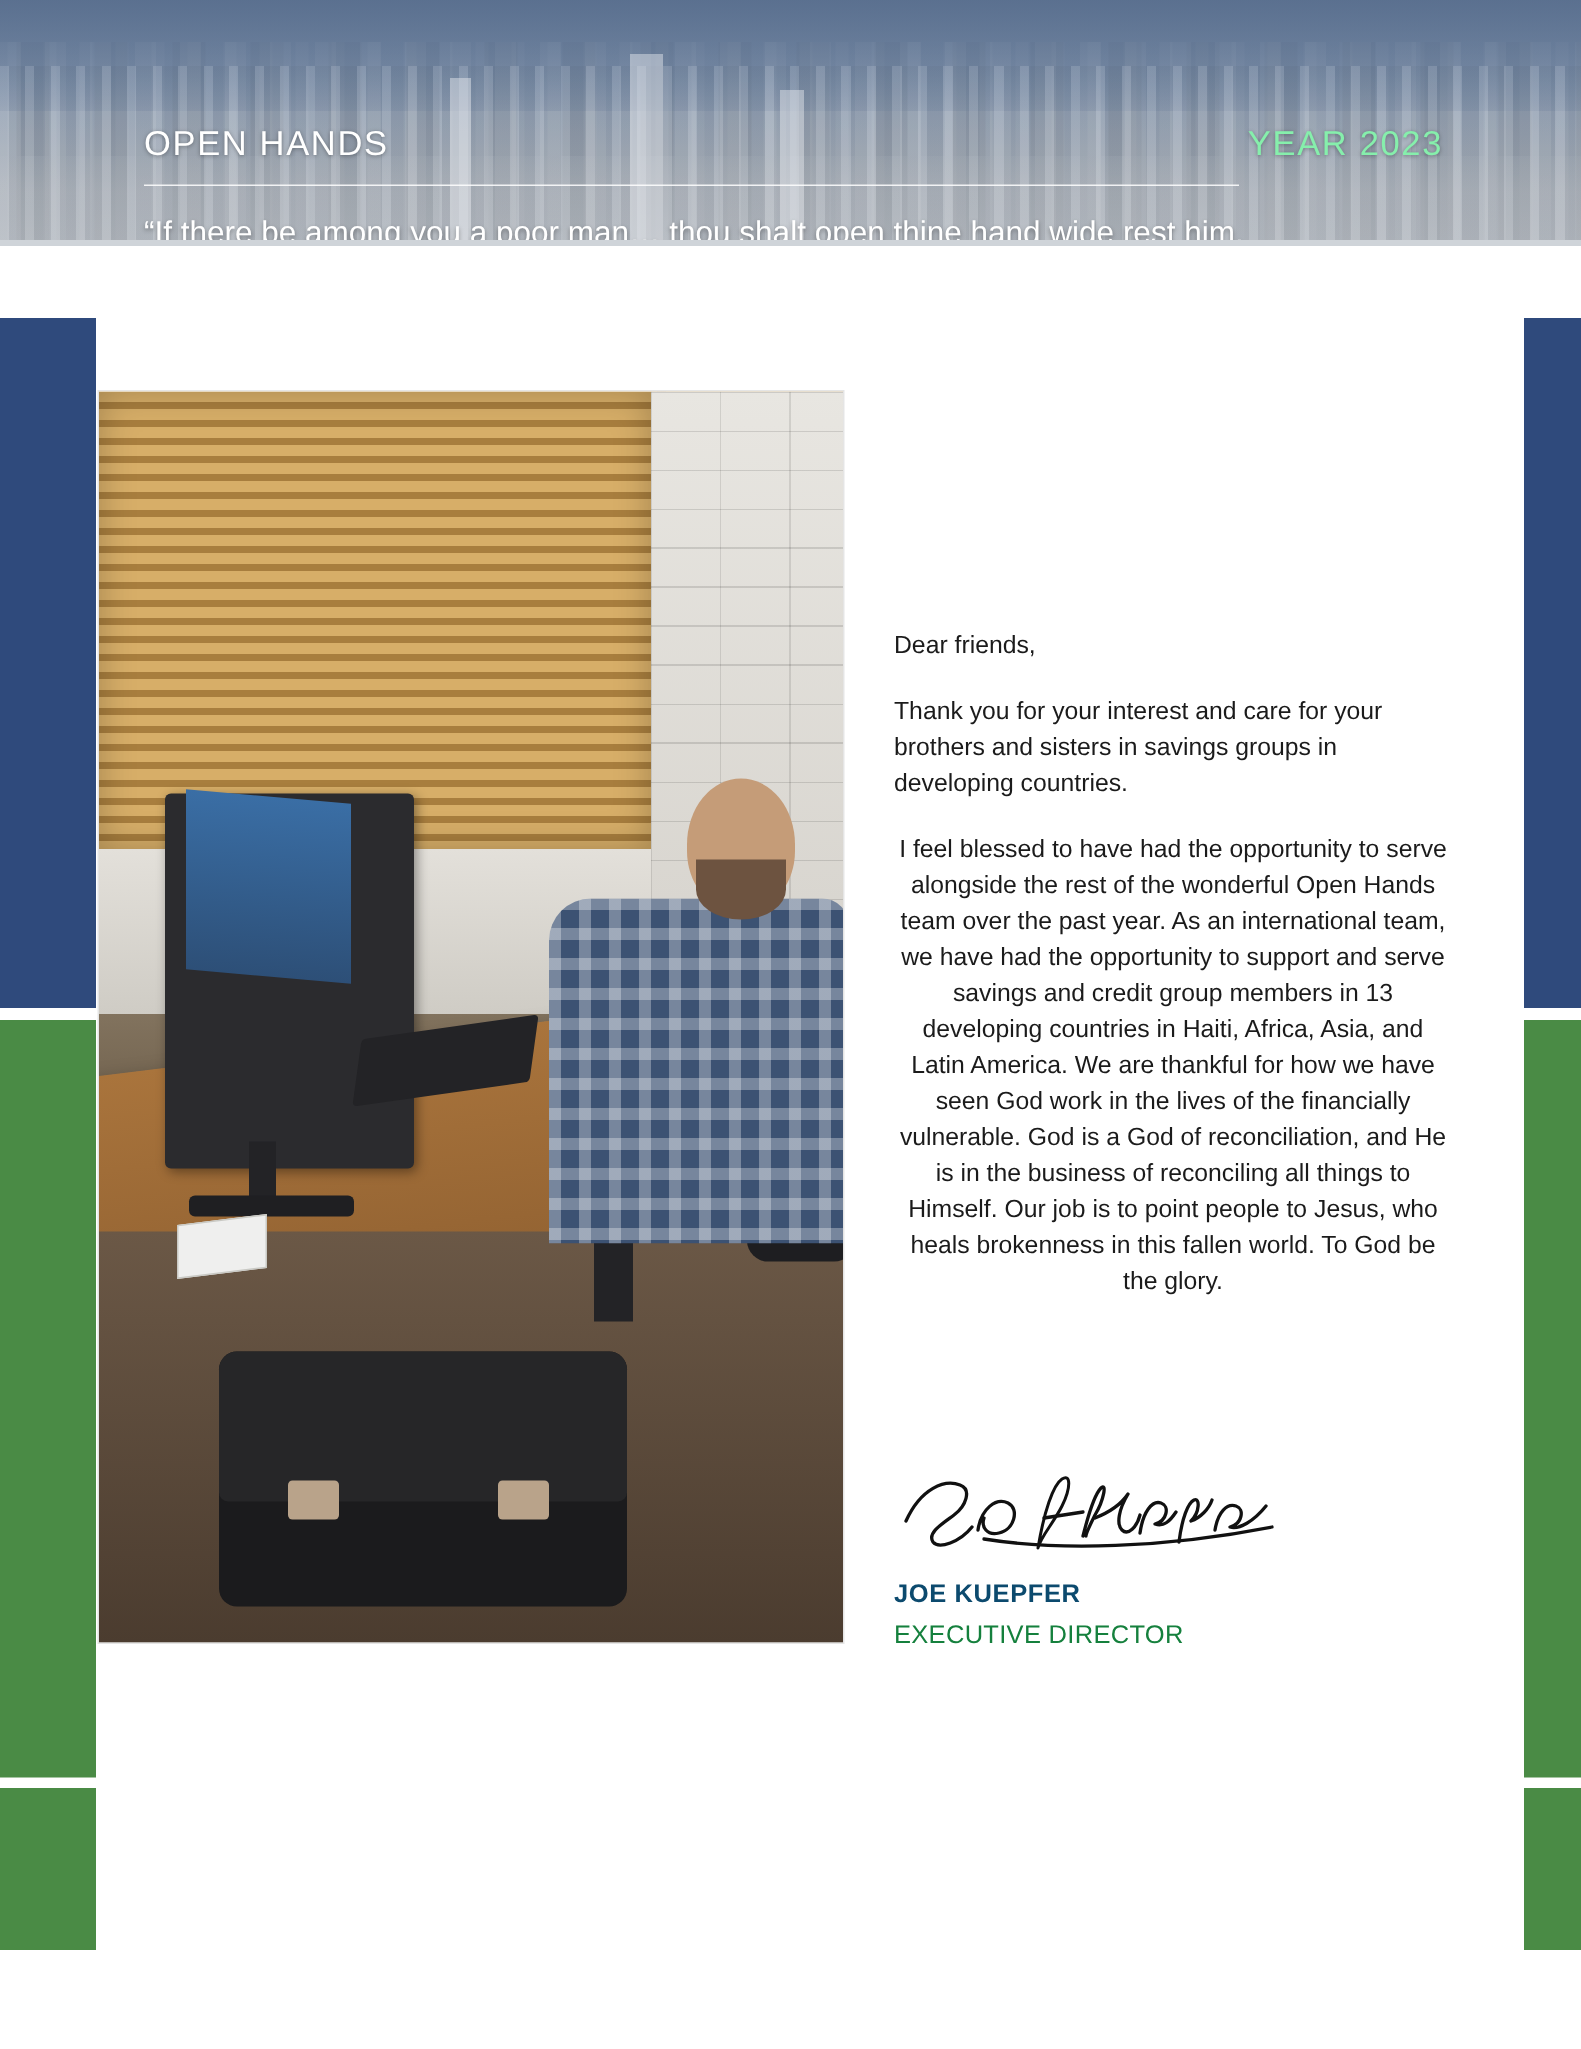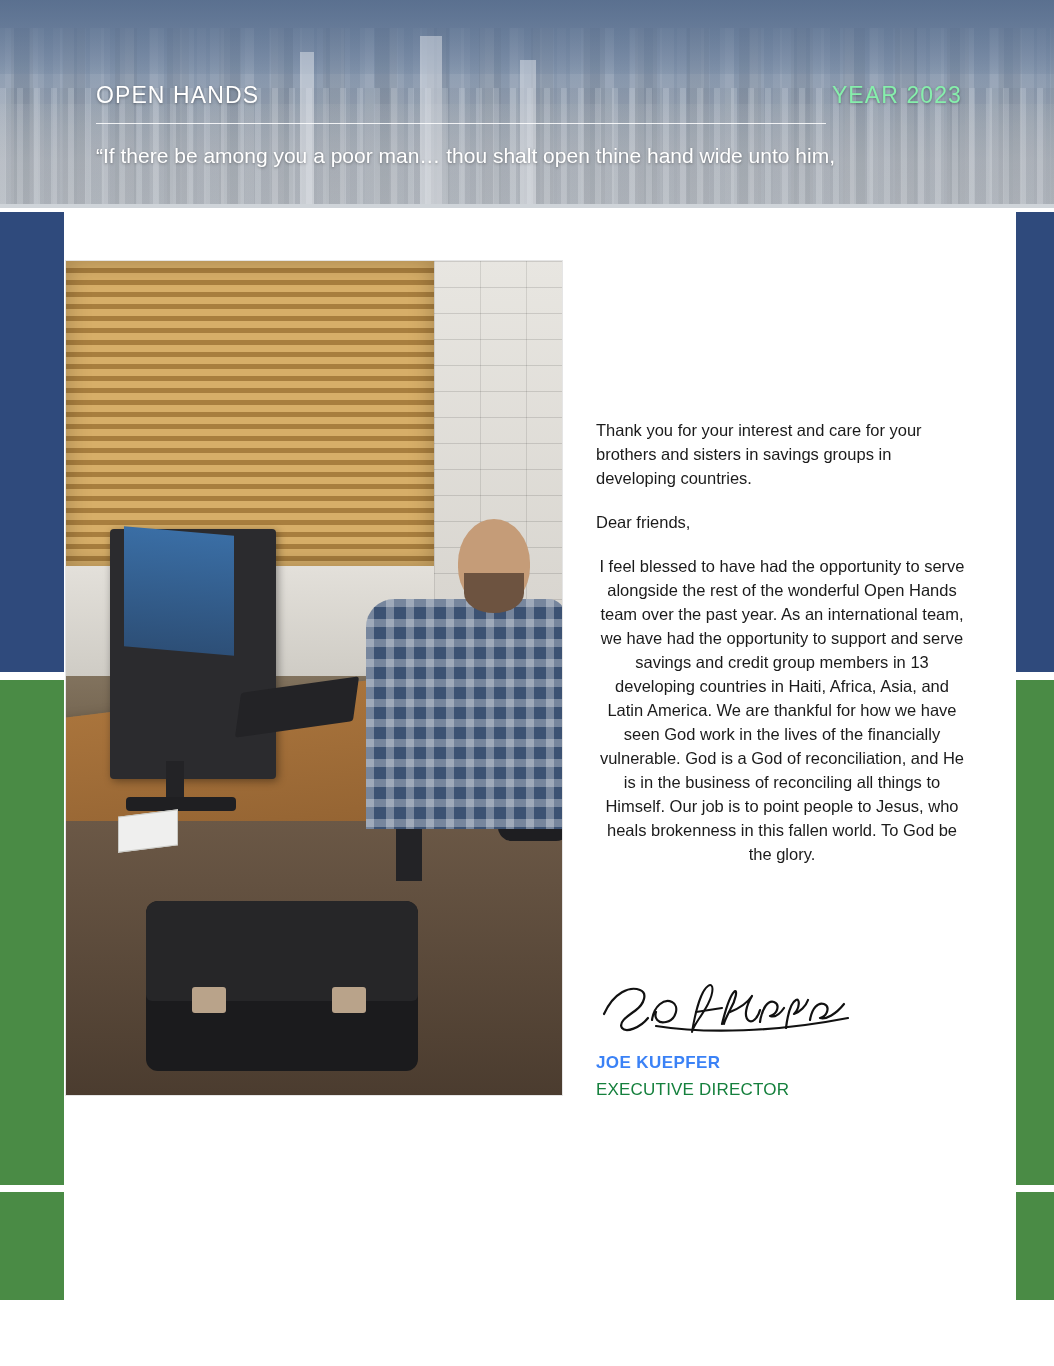--- a/index.html
+++ b/index.html
@@ -14,21 +14,21 @@
     position: relative;
     overflow: hidden;
   }
 
   
   .header {
     position: absolute;
     left: 0;
     top: 0;
     width: 1054px;
-    height: 208px;
+    height: 164px;
     overflow: hidden;
     background: #5d6f87;
   }
   
   .header-photo {
     position: absolute;
     inset: 0;
     background:
       linear-gradient(to bottom, rgba(108,128,156,0.55) 0%, rgba(120,137,160,0.35) 38%, rgba(140,150,165,0.30) 60%, rgba(150,158,168,0.45) 100%),
       linear-gradient(to bottom, #7e92ad 0%, #8b9cb3 30%, #9aa6b5 55%, #a8afb8 78%, #9ba4ad 100%);
@@ -317,21 +317,21 @@
     height: 58px;
   }
   .signature svg { display: block; }
 
   .sig-name {
     position: absolute;
     left: 596px;
     top: 1053px;
     font-size: 17px;
     font-weight: bold;
-    color: #3b82f6;
+    color: #0c4a6e;
     letter-spacing: 0.4px;
   }
   .sig-role {
     position: absolute;
     left: 596px;
     top: 1080px;
     font-size: 17px;
     color: #15803d;
     letter-spacing: 0.2px;
   }
@@ -343,21 +343,21 @@
   <div class="header-photo"></div>
   <div class="header-haze"></div>
   <div class="header-buildings"></div>
   <div class="header-tower" style="left:420px; top:36px; width:22px; height:172px;"></div>
   <div class="header-tower" style="left:520px; top:60px; width:16px; height:148px;"></div>
   <div class="header-tower" style="left:300px; top:52px; width:14px; height:156px;"></div>
   <div class="header-inner">
     <div class="header-title">OPEN HANDS</div>
     <div class="header-year">YEAR 2023</div>
     <div class="header-rule"></div>
-    <div class="header-quote">“If there be among you a poor man… thou shalt open thine hand wide unto him,</div>
+    <div class="header-quote">“If there be among you a poor man… thou shalt open thine hand wide rest him,</div>
   </div>
   <div class="header-bottom-edge"></div>
 </div>
 
 <div class="bar bar-left-blue"></div>
 <div class="bar bar-left-green1"></div>
 <div class="bar bar-left-green2"></div>
 <div class="bar bar-right-blue"></div>
 <div class="bar bar-right-green1"></div>
 <div class="bar bar-right-green2"></div>
@@ -383,22 +383,22 @@
     <div class="person-head"></div>
     <div class="person-beard"></div>
     <div class="bag"></div>
     <div class="bag-flap"></div>
     <div class="bag-buckle1"></div>
     <div class="bag-buckle2"></div>
   </div>
 </div>
 
 <div class="letter">
+  <p>Dear friends,</p>
   <p>Thank you for your interest and care for your brothers and sisters in savings groups in developing countries.</p>
-  <p>Dear friends,</p>
   <p>I feel blessed to have had the opportunity to serve alongside the rest of the wonderful Open Hands team over the past year. As an international team, we have had the opportunity to support and serve savings and credit group members in 13 developing countries in Haiti, Africa, Asia, and Latin America. We are thankful for how we have seen God work in the lives of the financially vulnerable. God is a God of reconciliation, and He is in the business of reconciling all things to Himself. Our job is to point people to Jesus, who heals brokenness in this fallen world. To God be the glory.</p>
 </div>
 
 <div class="signature">
   <svg width="260" height="58" viewBox="0 0 260 58" aria-hidden="true">
     <g fill="none" stroke="#111111" stroke-width="2.2" stroke-linecap="round" stroke-linejoin="round">
       <path d="M8 36 C18 14, 34 8, 44 12 C52 15, 48 26, 40 32 C32 38, 22 44, 26 50 C30 55, 44 50, 52 40"></path>
       <path d="M56 42 C58 28, 68 20, 76 24 C84 28, 80 42, 70 44 C62 46, 58 40, 60 34"></path>
       <path d="M96 54 C100 30, 106 12, 112 8 C118 4, 118 14, 112 26 C106 38, 98 46, 96 54 Z" stroke-width="2"></path>
       <path d="M100 34 L126 30"></path>

